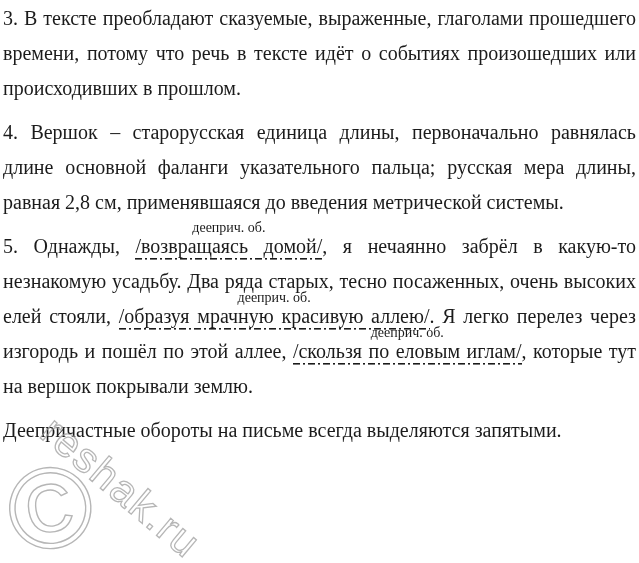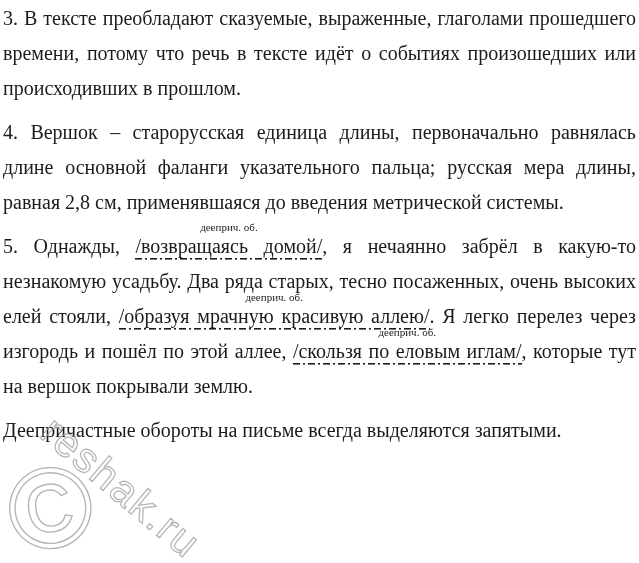--- a/index.html
+++ b/index.html
@@ -34,21 +34,21 @@
         #1b1b1b 0 7px, transparent 7px 10px,
         #1b1b1b 10px 12px, transparent 12px 15px)
       left bottom / 100% 1.6px no-repeat;
     padding-bottom: 3px;
   }
   .dlabel {
     position: absolute;
     top: -13px;
     left: 50%;
     transform: translateX(-50%);
-    font-size: 11px;
+    font-size: 14px;
     line-height: 11px;
     white-space: nowrap;
     color: #1b1b1b;
   }
   
   .wm {
     position: absolute;
     left: 0;
     top: 388px;
     z-index: 2;

